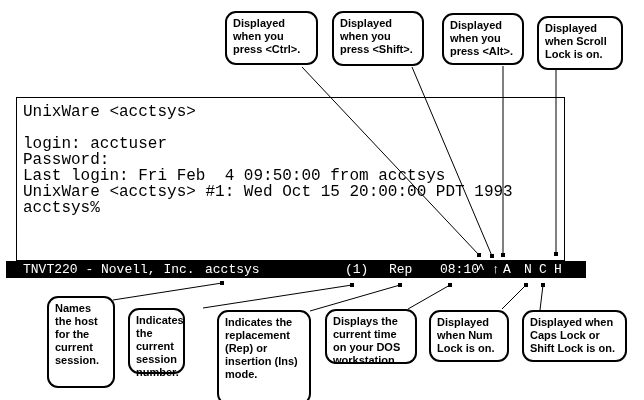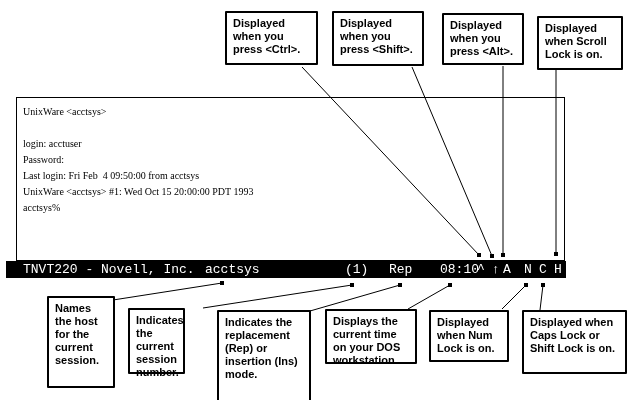--- a/index.html
+++ b/index.html
@@ -8,35 +8,35 @@
     background:#ffffff;color:#000000;
     font-family:"Liberation Sans", sans-serif;
   }
   
   .term-window{
     position:absolute;left:16px;top:97px;width:549px;height:164px;
     border:1px solid #000;box-sizing:border-box;background:#fff;z-index:1;
   }
   .term-text{
     position:absolute;left:23px;top:104px;margin:0;z-index:1;
-    font-family:Liberation Serif, serif;
-    font-size:10px;line-height:16px;white-space:pre;color:#000;
+    font-family:Liberation Mono, monospace;
+    font-size:16px;line-height:16px;white-space:pre;color:#000;
   }
   .status-bar{
     position:absolute;left:6px;top:261px;width:560px;height:17px;
     background:#000;color:#fff;z-index:1;
-    font-family:"Liberation Mono", monospace;font-size:13px;line-height:17px;
+    font-family:"Liberation Mono", monospace;font-size:13px;line-height:17px;padding-left:20px;
   }
   .status-bar span{position:absolute;top:0;white-space:pre;}
   
   .overlay{position:absolute;left:0;top:0;width:644px;height:400px;z-index:2;pointer-events:none;}
   
   .callout{
     position:absolute;z-index:3;background:#fff;
-    border:2px solid #000;border-radius:1px;
+    border:2px solid #000;border-radius:11px;
     padding:4px 6px;box-sizing:border-box;
     font-weight:bold;font-size:11px;line-height:13px;
     white-space:pre-line;color:#000;
   }
 </style>
 </head>
 <body>
 
 <div class="term-window"></div>
 
@@ -116,15 +116,15 @@
 (Rep) or
 insertion (Ins)
 mode.</div>
 <div class="callout" style="left:325px;top:309px;width:92px;height:55px">Displays the
 current time
 on your DOS
 workstation.</div>
 <div class="callout" style="left:429px;top:310px;width:80px;height:52px">Displayed
 when Num
 Lock is on.</div>
-<div class="callout" style="left:522px;top:310px;width:105px;height:64px">Displayed when
+<div class="callout" style="left:522px;top:310px;width:105px;height:52px">Displayed when
 Caps Lock or
 Shift Lock is on.</div>
 
 </body></html>

